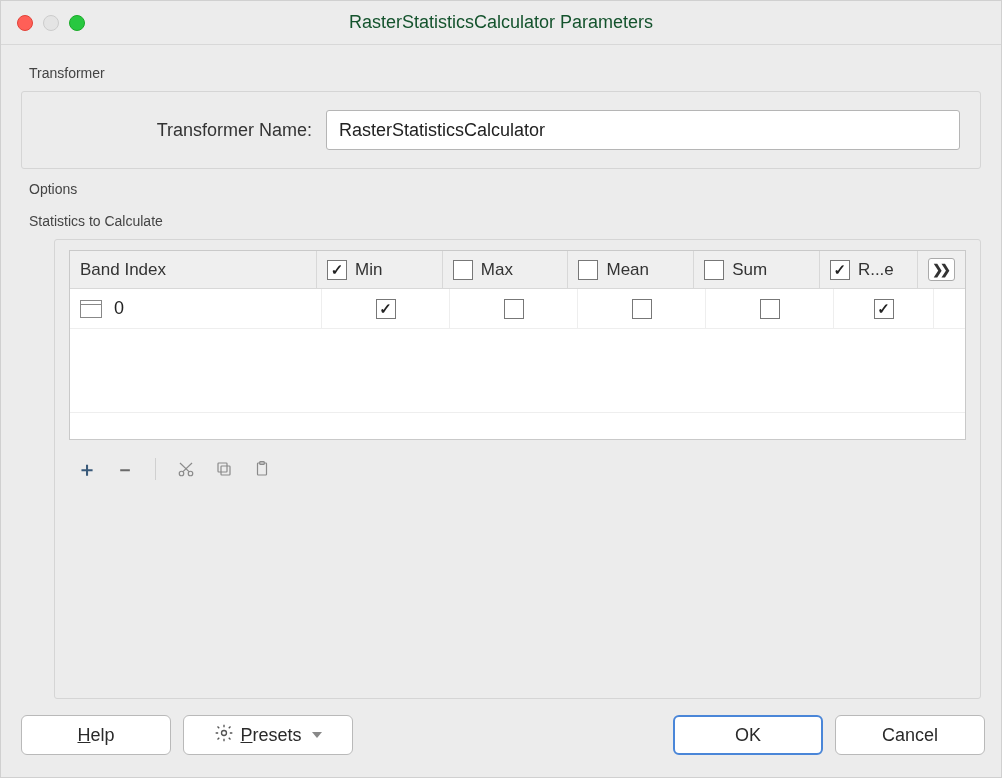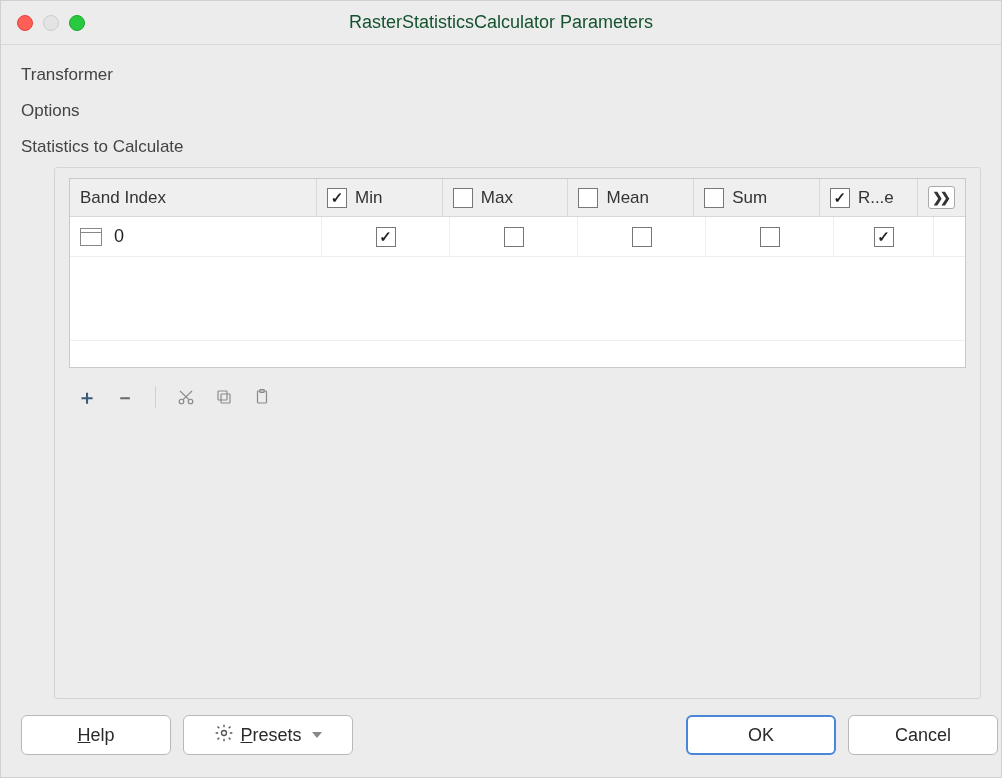--- a/index.html
+++ b/index.html
@@ -40,23 +40,23 @@
   }
   
   .content {
     flex: 1;
     padding: 14px 20px 10px 20px;
     display: flex;
     flex-direction: column;
     gap: 6px;
   }
   .section-label {
-    font-size: 17px;
+    font-size: 14px;
     color: #444;
-    margin: 6px 0 4px 0;
+    margin: 6px 0 4px 8px;
   }
   .panel {
     border: 1px solid #d5d5d5;
     background: #ececec;
     border-radius: 3px;
     padding: 18px 20px;
   }
   .row {
     display: flex;
     align-items: center;
@@ -205,21 +205,21 @@
     color: #6a6a6a;
   }
   .toolbar .divider { width: 1px; height: 22px; background: #d0d0d0; margin: 0 2px; }
   .tb-icon { width: 20px; height: 20px; display: flex; align-items: center; justify-content: center; font-size: 20px; color: #6a6a6a; }
 
   
   .footer {
     height: 68px;
     display: flex;
     align-items: center;
-    padding: 0 3px 16px 20px;
+    padding: 0 16px 16px 20px;
     gap: 12px;
   }
   .btn {
     height: 40px;
     background: #fff;
     border: 1px solid #b9b9b9;
     border-radius: 6px;
     font-size: 18px;
     color: #2a2a2a;
     padding: 0 26px;
@@ -253,20 +253,26 @@
       <div class="dot red"></div>
       <div class="dot gray"></div>
       <div class="dot green"></div>
     </div>
     <div class="title">RasterStatisticsCalculator Parameters</div>
   </div>
 
   <div class="content">
 
     <div class="section-label">Transformer</div>
+    <div class="panel">
+      <div class="row">
+        <div class="label tname-label">Transformer Name:</div>
+        <input class="input" value="RasterStatisticsCalculator" style="">
+      </div>
+    </div>
 
     <div class="section-label">Options</div>
 
     <div class="section-label">Statistics to Calculate</div>
     <div class="table-panel">
       <div class="table-box">
 
         <div class="thead">
           <div class="th bandidx">
             <span>Band Index</span>

